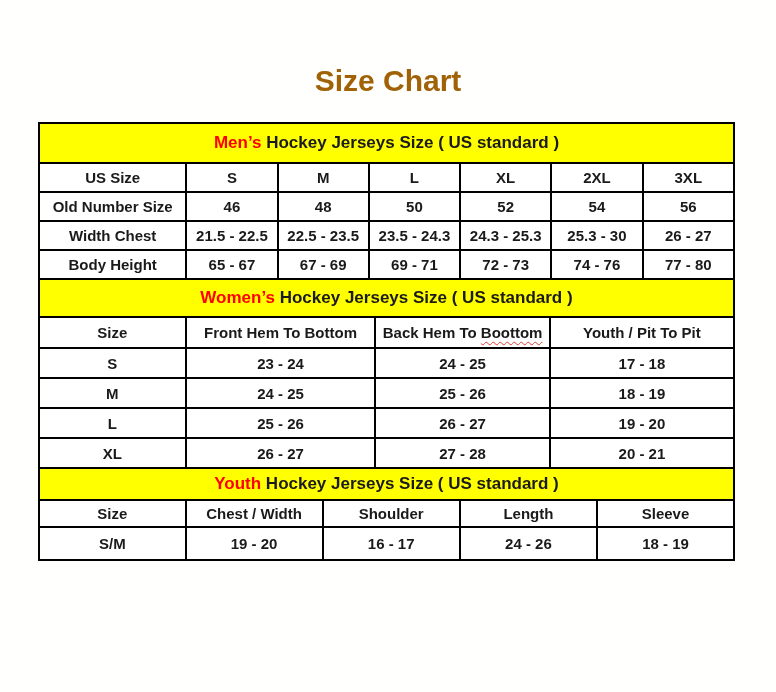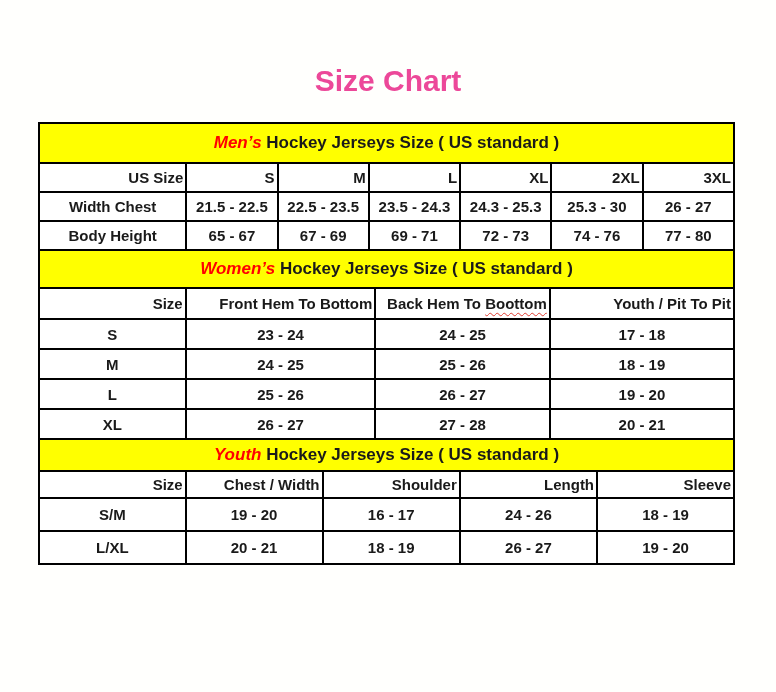--- a/index.html
+++ b/index.html
@@ -9,21 +9,21 @@
     font-family: "Liberation Sans", sans-serif;
     position: relative;
     overflow: hidden;
   }
   .page-title {
     position: absolute;
     top: 64px; left: 0; width: 776px;
     text-align: center;
     font-size: 30px;
     font-weight: 700;
-    color: #ec4899;
+    color: #a16207;
     letter-spacing: 0px;
   }
   .chart-container {
     position: absolute;
     top: 122px; left: 38px; width: 697px;
   }
   table.size-table {
     width: 100%;
     border-collapse: collapse;
     table-layout: fixed;
@@ -37,22 +37,22 @@
     font-weight: 700;
     padding: 0 2px;
     overflow: hidden;
     white-space: nowrap;
   }
   td.banner {
     background: #ffff00;
     font-size: 17px;
     height: 38px;
   }
-  td.banner .hl { color: #ff0000; font-style: italic; }
-  tr.header-row th { font-size: 15px; height: 27px; background: #ffffff; text-align: right; }
+  td.banner .hl { color: #ff0000; }
+  tr.header-row th { font-size: 15px; height: 27px; background: #ffffff; }
   tr.data-row td { font-size: 15px; height: 27px; background: #ffffff; }
   
   #womens-table td.banner { height: 36px; }
   #womens-table tr.header-row th { height: 29px; }
   #womens-table tr.data-row td { height: 28px; }
   #youth-table td.banner { height: 30px; }
   #youth-table tr.header-row th { height: 25px; }
   #youth-table tr.data-row td { height: 31px; text-align: center; }
   .misspelled {
     text-decoration-line: underline;
@@ -86,20 +86,29 @@
       <tr class="header-row">
         <th>US Size</th>
         <th>S</th>
         <th>M</th>
         <th>L</th>
         <th>XL</th>
         <th>2XL</th>
         <th>3XL</th>
       </tr>
       <tr class="data-row">
+        <td>Old Number Size</td>
+        <td>46</td>
+        <td>48</td>
+        <td>50</td>
+        <td>52</td>
+        <td>54</td>
+        <td>56</td>
+      </tr>
+      <tr class="data-row">
         <td>Width Chest</td>
         <td>21.5 - 22.5</td>
         <td>22.5 - 23.5</td>
         <td>23.5 - 24.3</td>
         <td>24.3 - 25.3</td>
         <td>25.3 - 30</td>
         <td>26 - 27</td>
       </tr>
       <tr class="data-row">
         <td>Body Height</td>
@@ -176,23 +185,16 @@
         <th>Length</th>
         <th>Sleeve</th>
       </tr>
       <tr class="data-row">
         <td>S/M</td>
         <td>19 - 20</td>
         <td>16 - 17</td>
         <td>24 - 26</td>
         <td>18 - 19</td>
       </tr>
-      <tr class="data-row">
-        <td>L/XL</td>
-        <td>20 - 21</td>
-        <td>18 - 19</td>
-        <td>26 - 27</td>
-        <td>19 - 20</td>
-      </tr>
     </tbody>
   </table>
 
 </div>
 
 </body></html>

